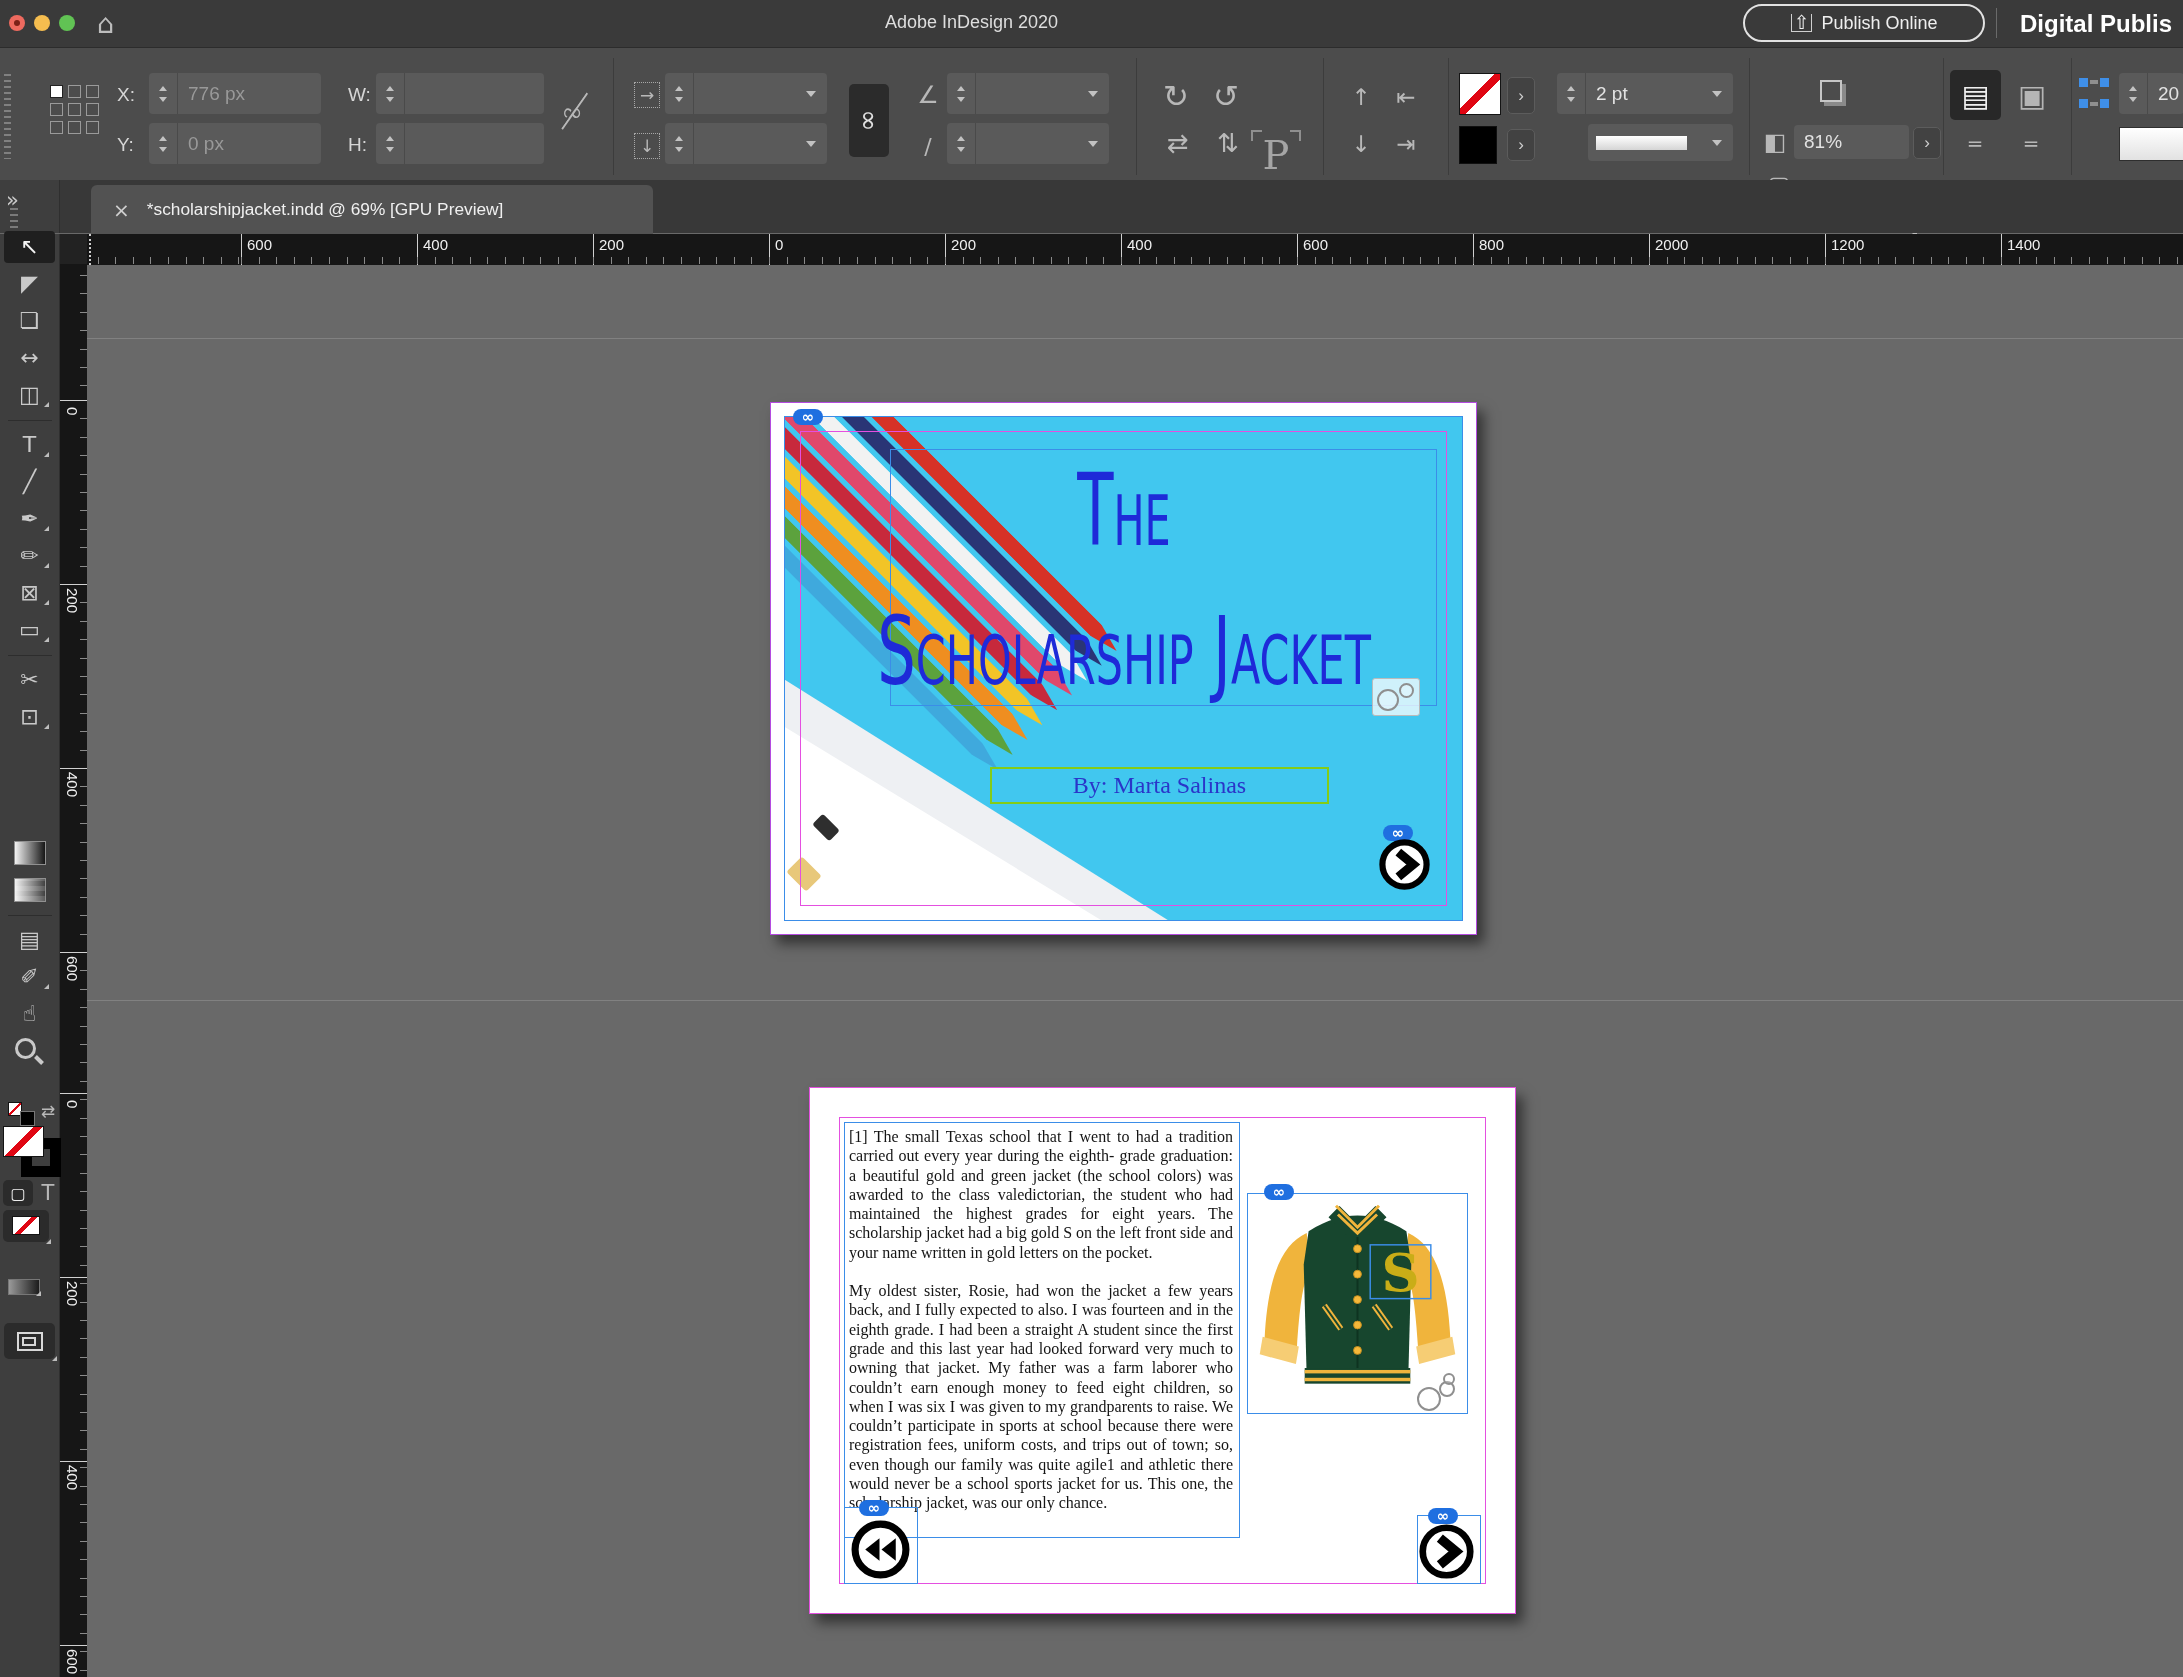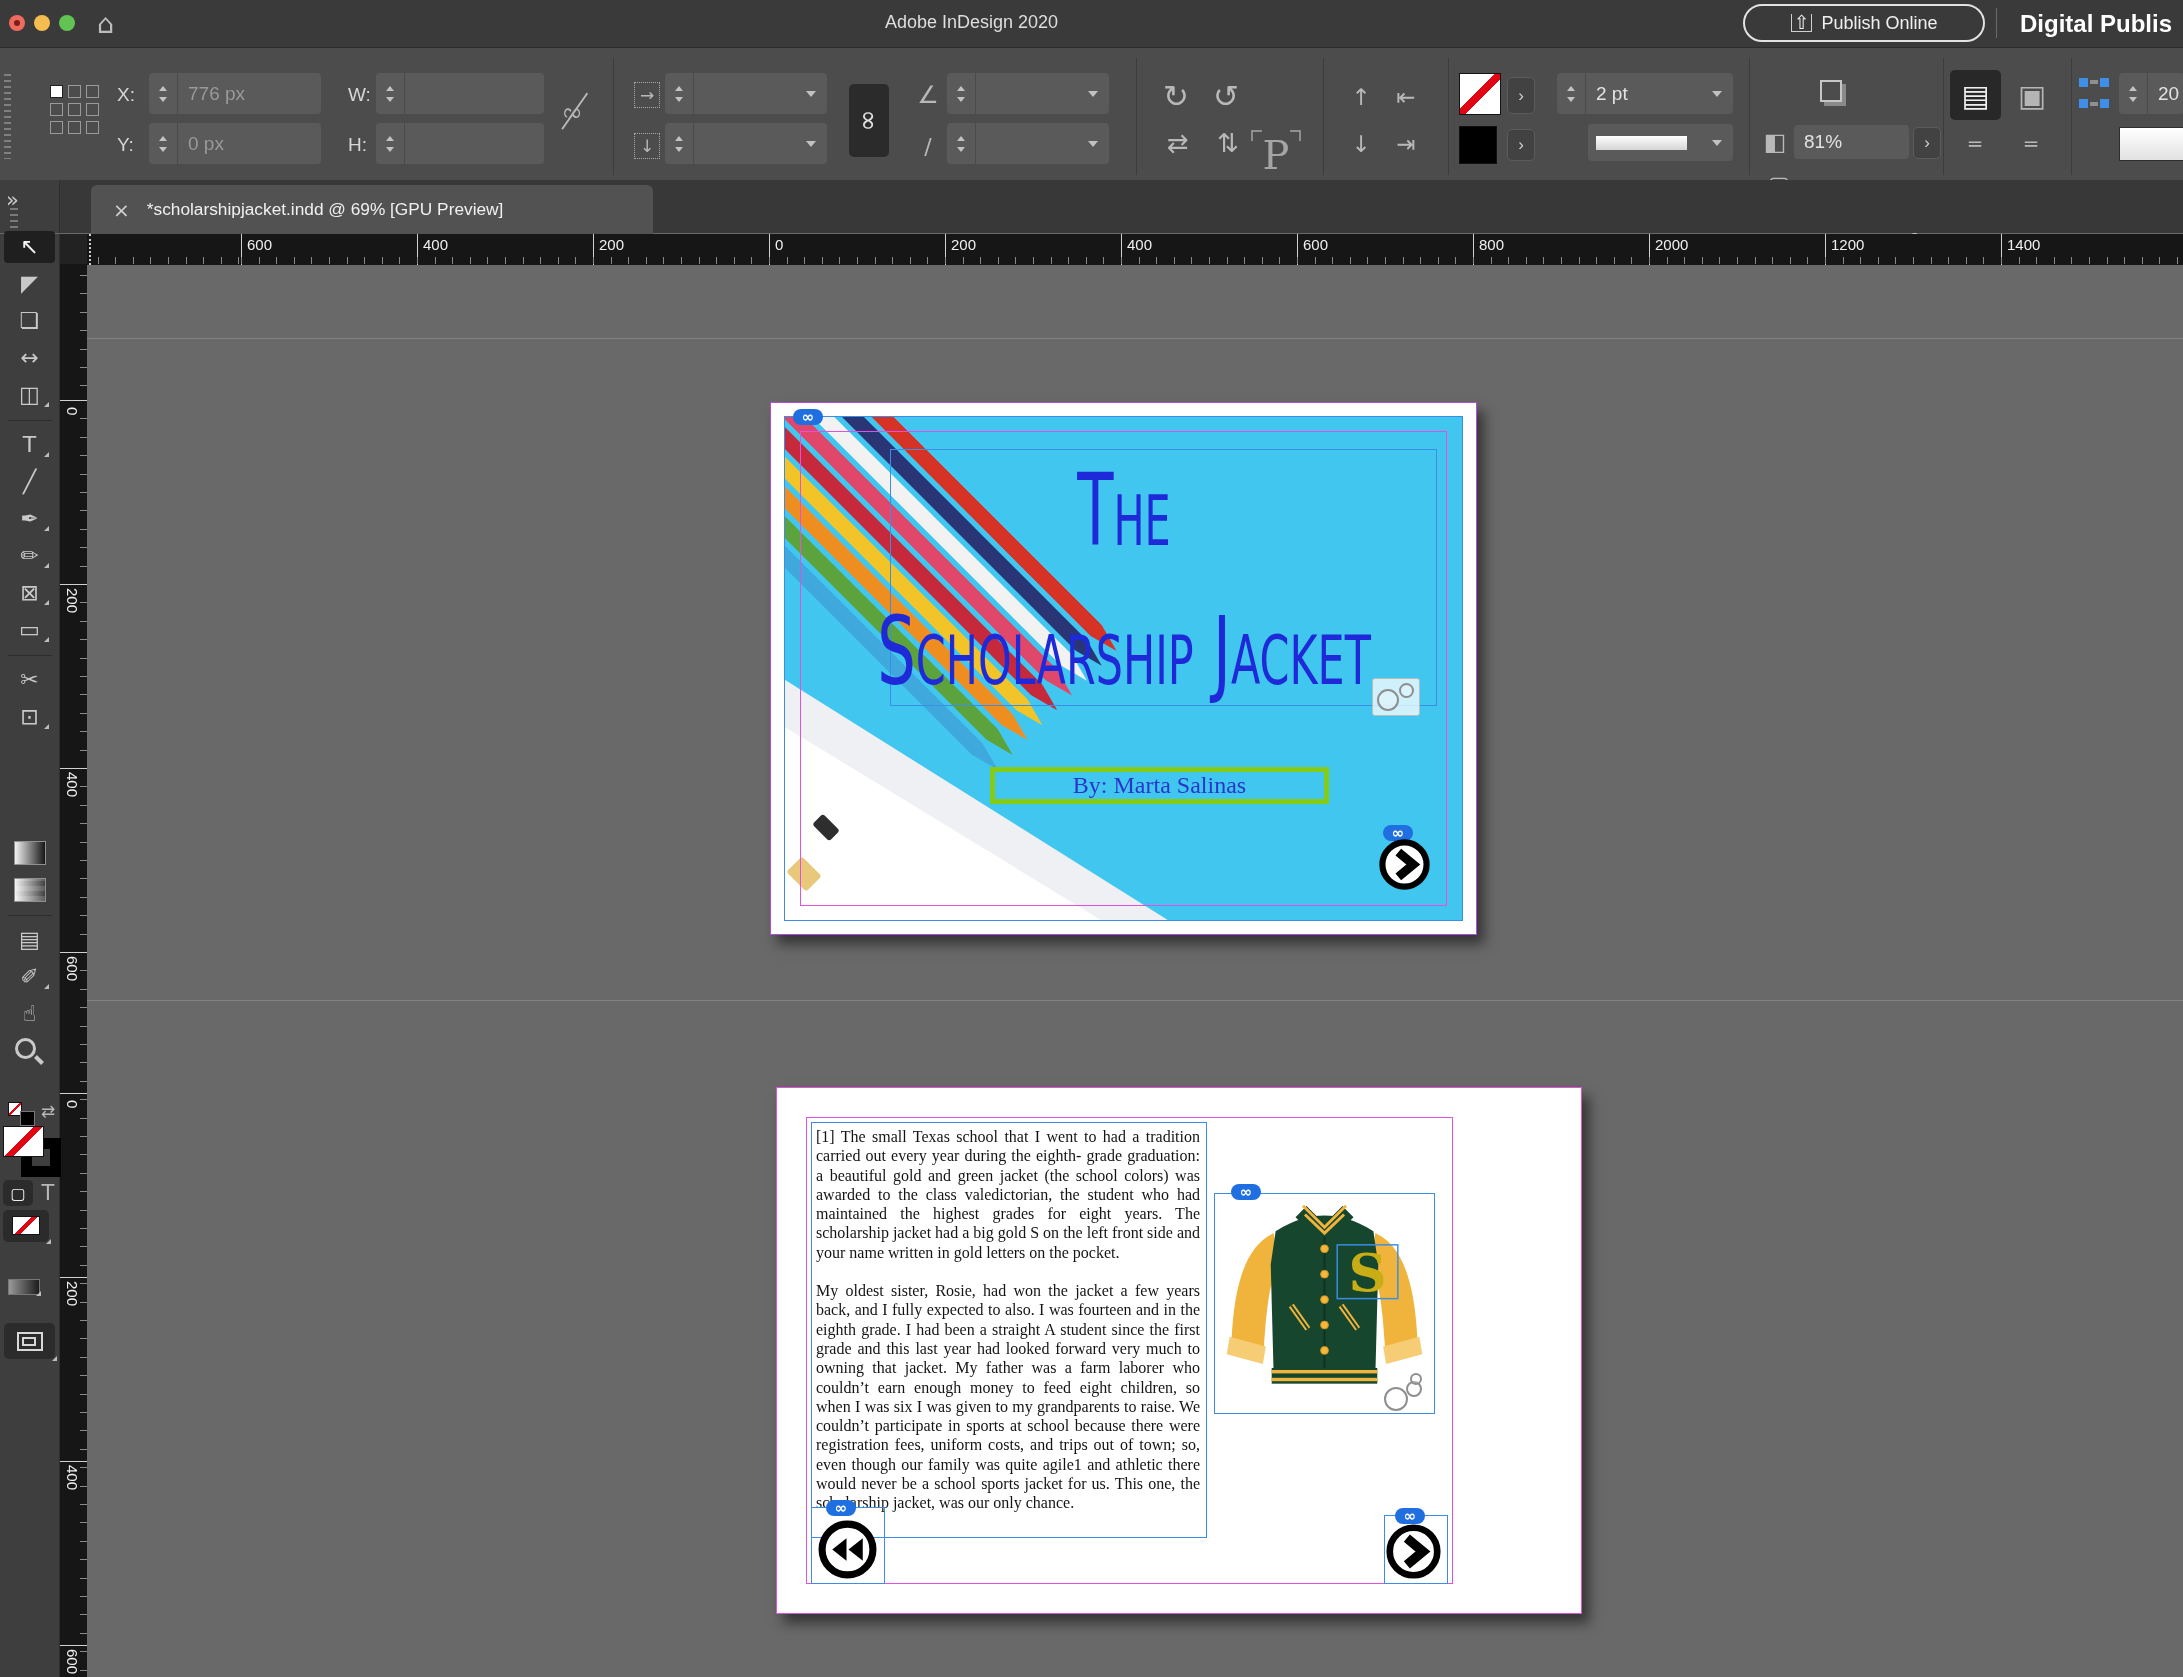--- a/index.html
+++ b/index.html
@@ -110,21 +110,21 @@
       clip-path:polygon(0 0,calc(100% - 30px) 0,100% 50%,calc(100% - 30px) 100%,0 100%)}
   .paperA{position:absolute;left:-12px;top:226px;width:426px;height:297px;background:#eef0f3;
       clip-path:polygon(0 10%,100% 100%,0 100%)}
   .paperB{position:absolute;left:-12px;top:283px;width:378px;height:251px;background:#ffffff;
       clip-path:polygon(0 8%,100% 100%,0 100%)}
   .photo-obj{position:absolute;border-radius:3px}
   #title1,#title2{position:absolute;left:50%;white-space:nowrap;color:#1e2ad8;
       font-family:"DejaVu Sans",sans-serif;font-variant:small-caps;z-index:4}
   #title1{top:51px;font-size:99px;transform:translateX(-50%) scaleX(.6)}
   #title2{top:194px;font-size:95px;transform:translateX(-50%) scaleX(.64)}
-  #byline{position:absolute;left:220px;top:365px;width:339px;height:37px;border:5px solid #84cc16;
+  #byline{position:absolute;left:220px;top:365px;width:339px;height:37px;border:2px solid #84cc16;
       display:flex;align-items:center;justify-content:center;color:#2a35c9;font-size:24px;
       font-family:"Liberation Serif",serif;z-index:4;box-sizing:border-box}
   .grabber{position:absolute;z-index:5}
   .ring{position:absolute;border:2px solid #8f8f8f;border-radius:50%;background:rgba(255,255,255,.25)}
   .navbtn{position:absolute;z-index:6}
   #p2-text{position:absolute;left:35px;top:35px;width:396px;height:416px;border:1px solid #3b8de8;
       box-sizing:border-box;padding:4px 6px 0 4px;z-index:4}
   #p2-text p{margin:0 0 19px 0;font-family:"Liberation Serif",serif;font-size:16px;line-height:19.3px;
       color:#141414;text-align:justify}
   #jacket-frame{position:absolute;left:438px;top:106px;width:221px;height:221px;border:1px solid #3b8de8;box-sizing:border-box;z-index:4}
@@ -503,21 +503,21 @@
     <span>∞</span>
   </div>
   <div class="navbtn" style="left:608px;top:436px;width:53px;height:53px">
     <svg width="53" height="53" viewBox="0 0 60 60">
       <circle cx="30" cy="30" r="25" fill="#ffffff" stroke="#000000" stroke-width="7"></circle>
       <path d="M23 16 L40 30 L23 44" fill="none" stroke="#000000" stroke-width="10"></path>
     </svg>
   </div>
 </div>
 
-<div class="abs page" style="left:776px;top:1087px;width:806px;height:527px">
+<div class="abs page" style="left:809px;top:1087px;width:707px;height:527px">
   <div class="guide" style="inset:0;border:1px solid #e44fe0"></div>
   <div class="guide" style="left:30px;top:30px;width:647px;height:467px;border:1px solid #e44fe0"></div>
 
   <div id="p2-text">
     <p>[1] The small Texas school that I went to had a tradition carried out every year during the eighth- grade graduation: a beautiful gold and green jacket (the school colors) was awarded to the class valedictorian, the student who had maintained the highest grades for eight years. The scholarship jacket had a big gold S on the left front side and your name written in gold letters on the pocket.</p>
     <p>My oldest sister, Rosie, had won the jacket a few years back, and I fully expected to also. I was fourteen and in the eighth grade. I had been a straight A student since the first grade and this last year had looked forward very much to owning that jacket. My father was a farm laborer who couldn’t earn enough money to feed eight children, so when I was six I was given to my grandparents to raise. We couldn’t participate in sports at school because there were registration fees, uniform costs, and trips out of town; so, even though our family was quite agile1 and athletic there would never be a school sports jacket for us. This one, the scholarship jacket, was our only chance.</p>
   </div>
 
   <div class="badge" style="left:455px;top:97px">
     <span>∞</span>

